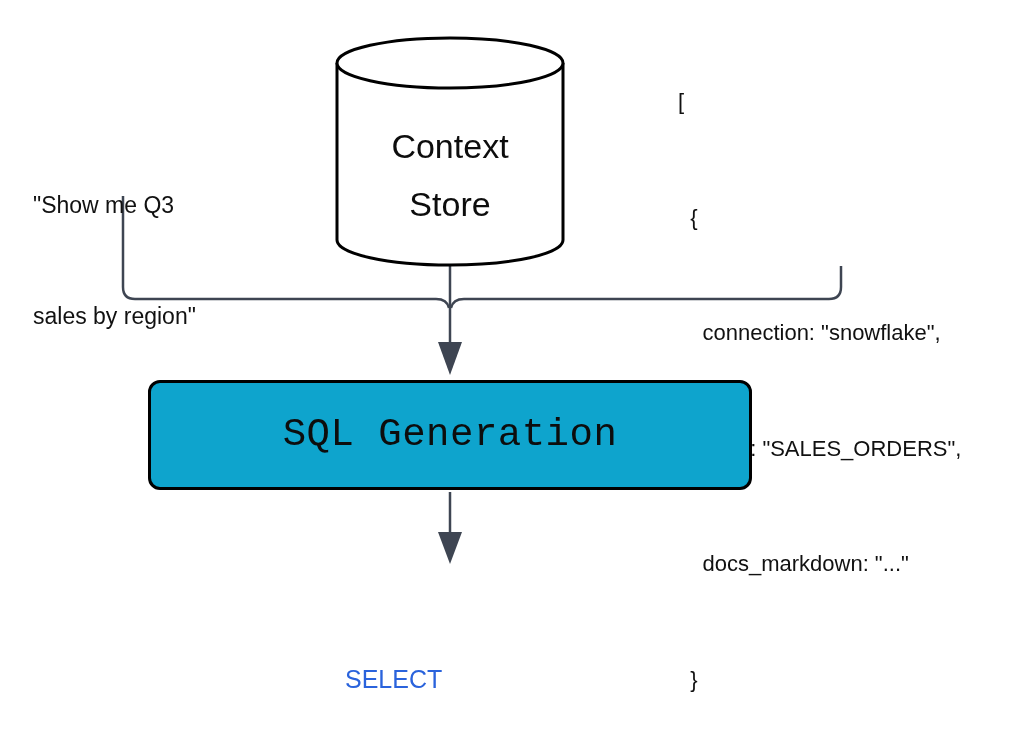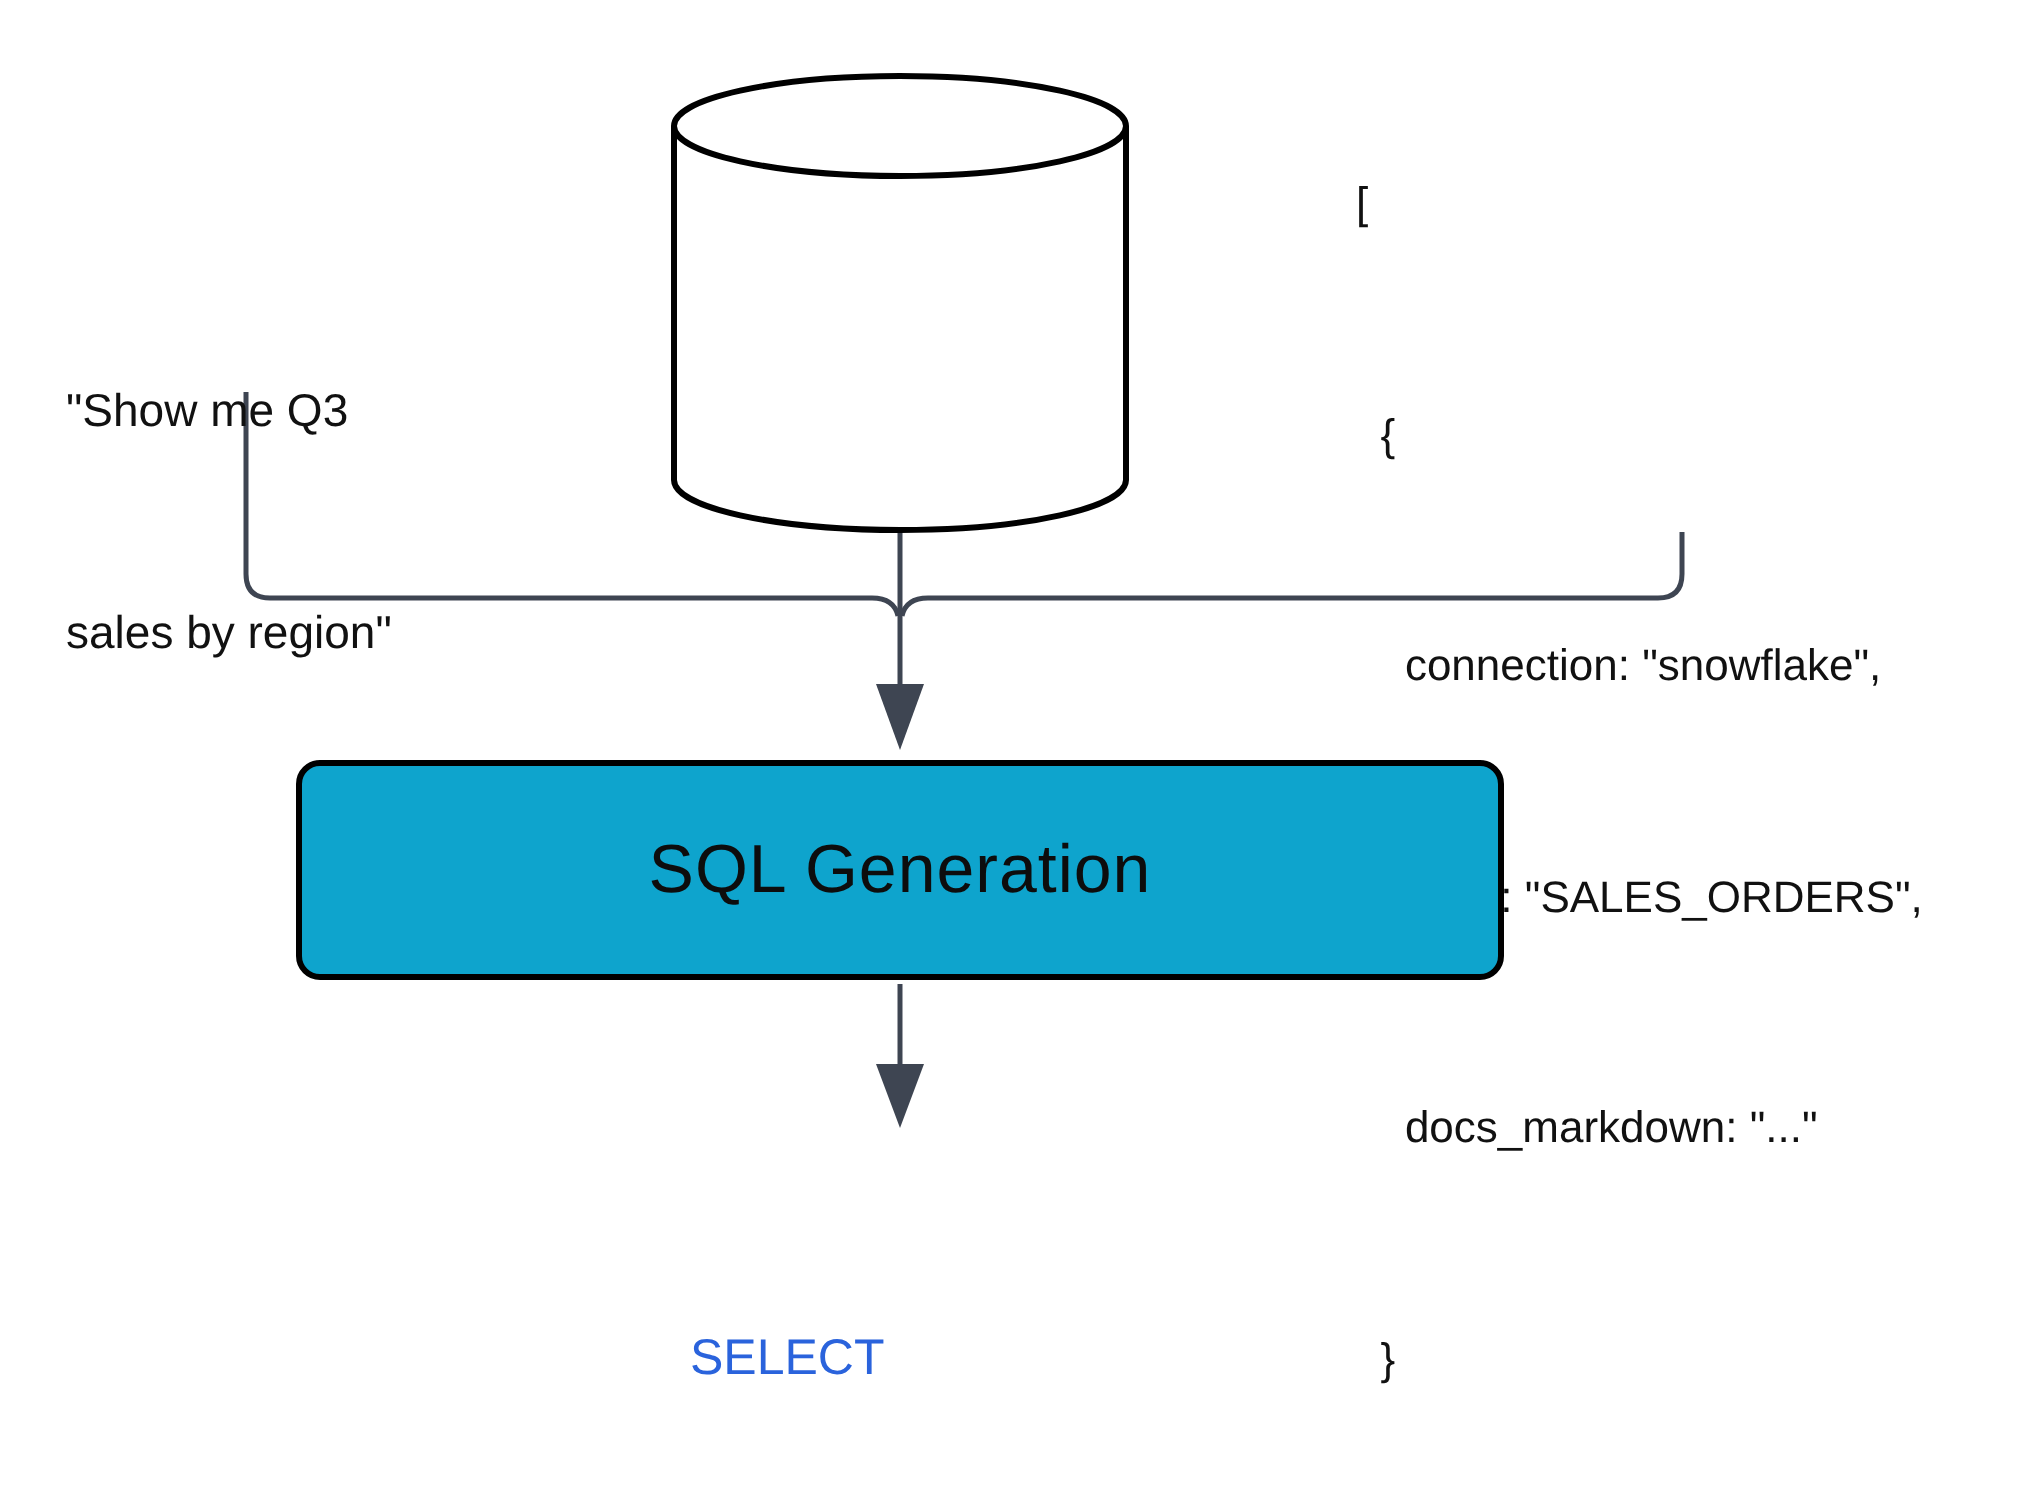--- a/index.html
+++ b/index.html
@@ -72,23 +72,24 @@
     height: 110px;
     box-sizing: border-box;
     background: #0ea4cd;
     border: 3.5px solid #000000;
     border-radius: 12px;
     display: flex;
     align-items: center;
     justify-content: center;
   }
   .sqlbox span {
-    font-size: 34px;
+    font-size: 39px;
     letter-spacing: 0.5px;
     color: #0d0d0d;
+    font-family: Liberation Mono, monospace;
   }
   .sqlcode {
     position: absolute;
     left: 297px;
     top: 572px;
     font-size: 25px;
     line-height: 43px;
     white-space: pre;
   }
   .kw { color: #2a63dc; margin-left: 48px; }
@@ -112,20 +113,24 @@
 
     <path class="cyl" d="M337,63 L337,240 A113,25 0 0 0 563,240 L563,63"></path>
     <ellipse class="cyl" cx="450" cy="63" rx="113" ry="25"></ellipse>
   </svg>
 
   <div class="query">
     <div>"Show me Q3</div>
     <div>sales by region"</div>
   </div>
 
+  <div class="cyl-label">
+    <div>Context</div>
+    <div>Store</div>
+  </div>
 
   <div class="payload">
     <div>[</div>
     <div>  {</div>
     <div>    connection: "snowflake",</div>
     <div>    table: "SALES_ORDERS",</div>
     <div>    docs_markdown: "..."</div>
     <div>  }</div>
     
   </div>

